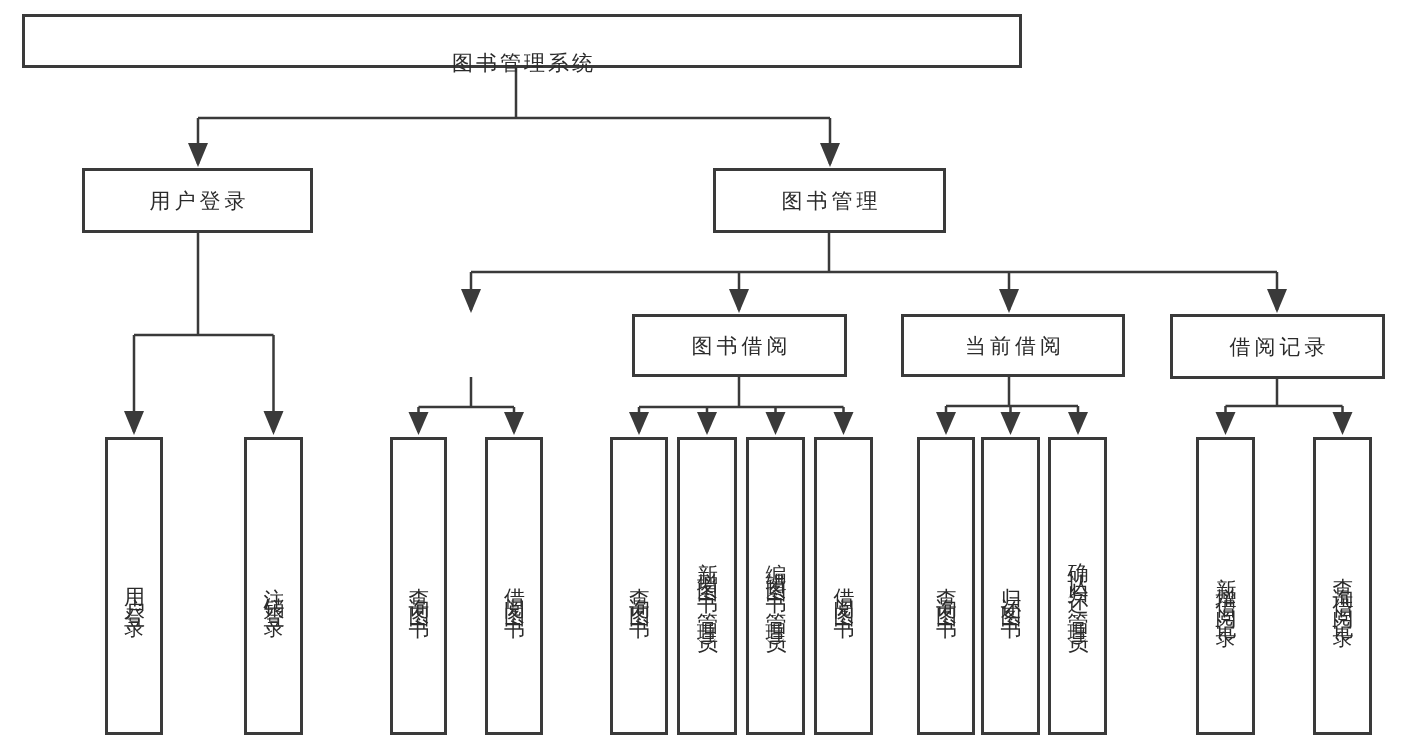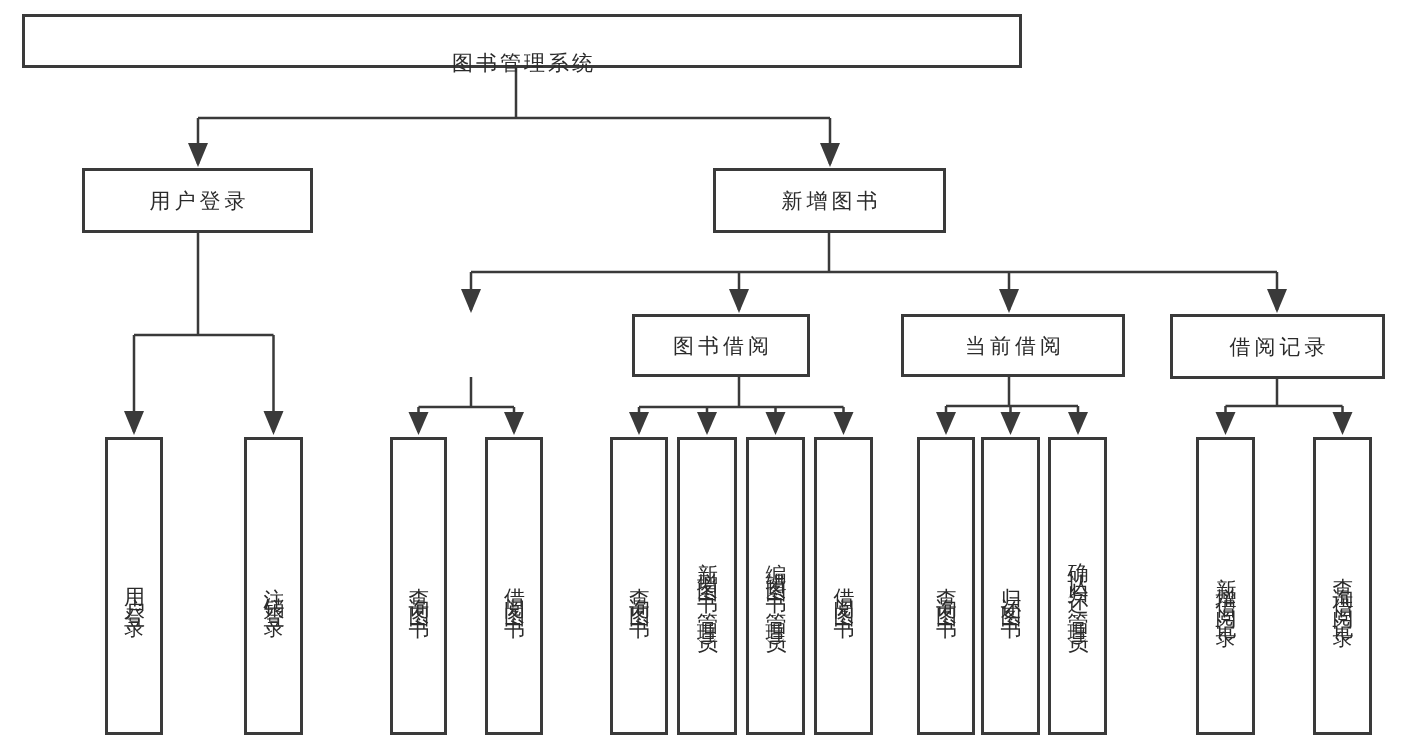--- a/index.html
+++ b/index.html
@@ -114,24 +114,24 @@
   </svg>
 
   <div class="box" style="left:22px;top:14px;width:1000px;height:54px">
     <span class="h-label root-label">图书管理系统</span>
   </div>
 
   <div class="box" style="left:82px;top:168px;width:231px;height:65px">
     <span class="h-label">用户登录</span>
   </div>
   <div class="box" style="left:713px;top:168px;width:233px;height:65px">
-    <span class="h-label">新增图书</span>
+    <span class="h-label">图书管理</span>
   </div>
 
-  <div class="box" style="left:632px;top:314px;width:178px;height:63px">
+  <div class="box" style="left:632px;top:314px;width:215px;height:63px">
     <span class="h-label">图书借阅</span>
   </div>
   <div class="box" style="left:901px;top:314px;width:224px;height:63px">
     <span class="h-label">当前借阅</span>
   </div>
   <div class="box" style="left:1170px;top:314px;width:215px;height:65px">
     <span class="h-label">借阅记录</span>
   </div>
 
   <div class="box" style="left:105px;top:437px;width:58px;height:298px">

